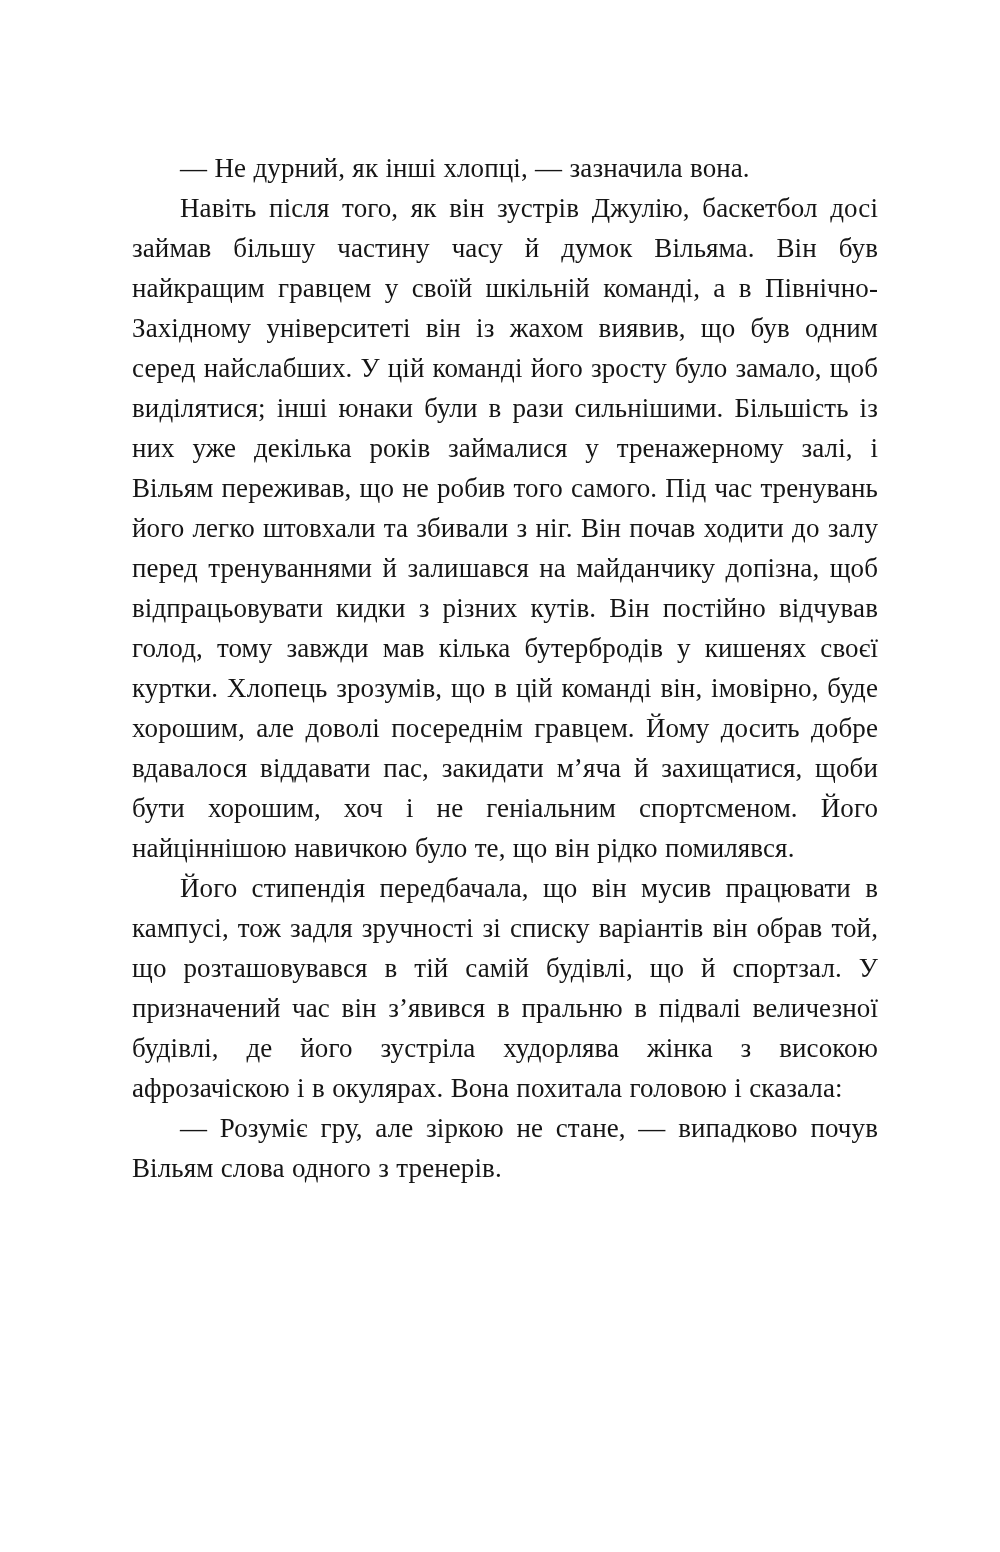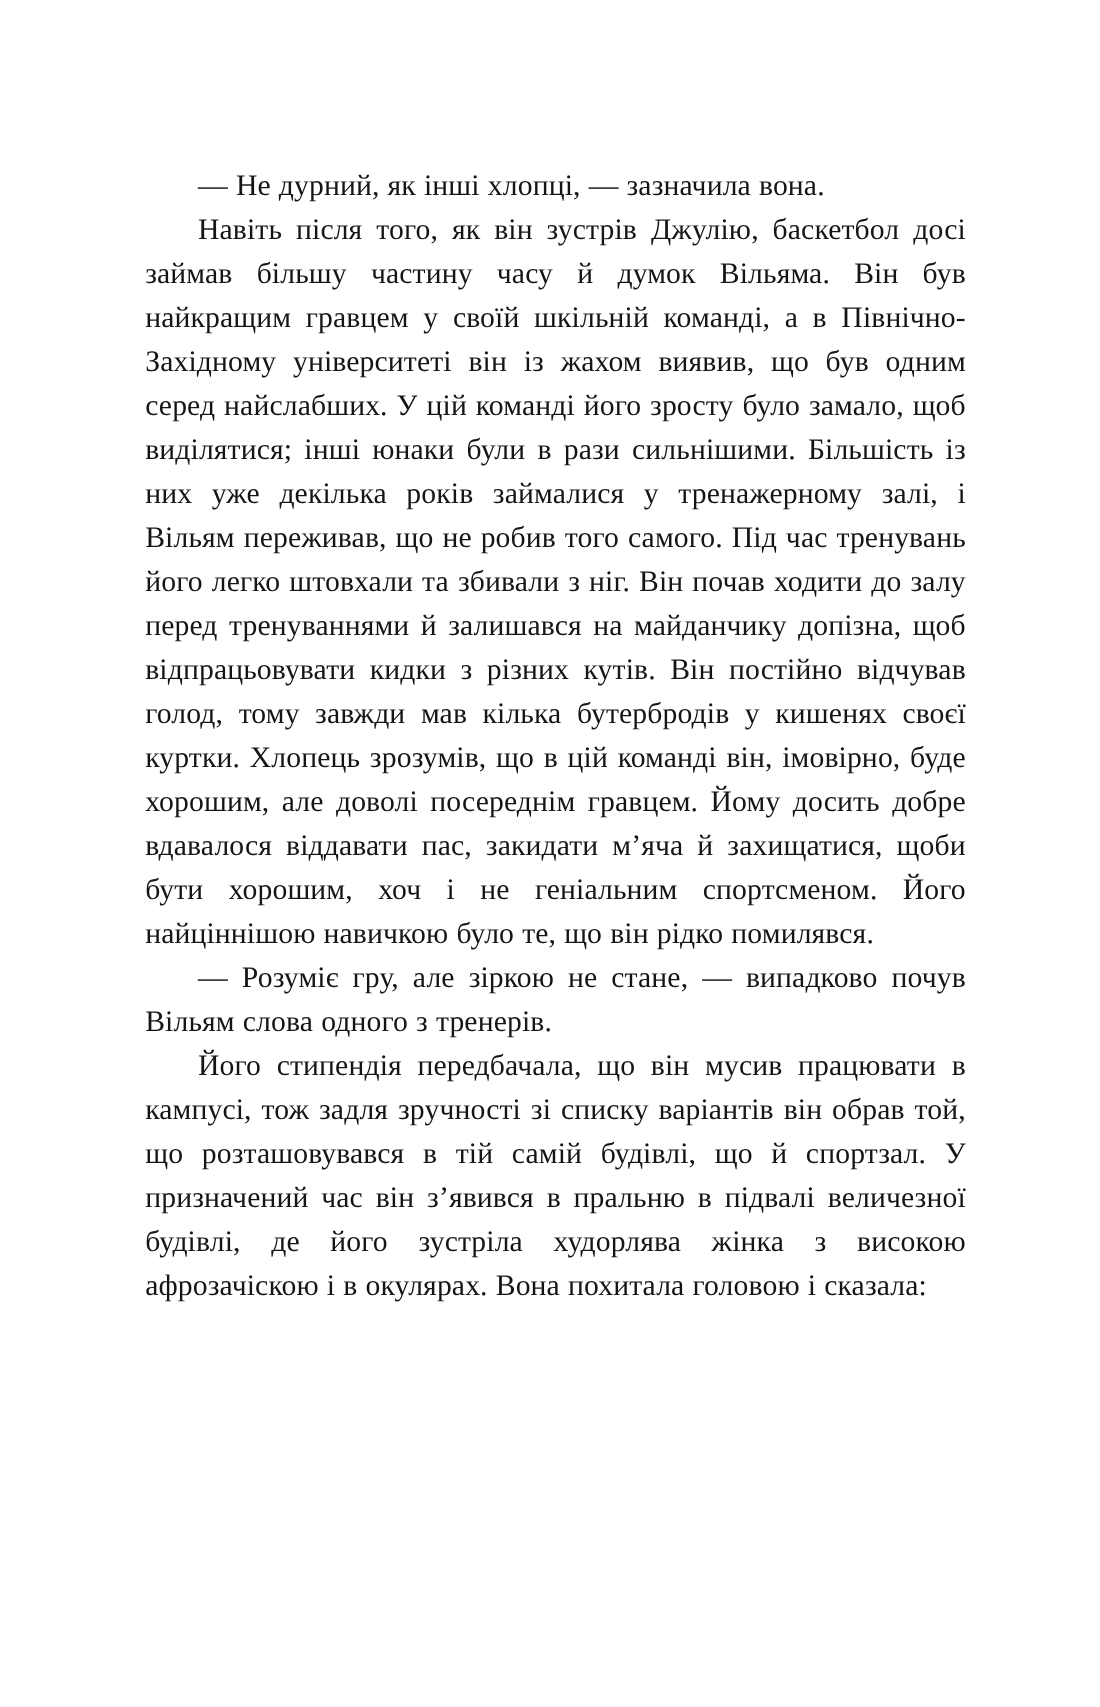--- a/index.html
+++ b/index.html
@@ -53,19 +53,19 @@
   }
 </style>
 </head>
 <body>
 
 <div class="book-page">
 
   <div class="text-block">
     <p class="para">— Не дурний, як інші хлопці, — зазначила вона.</p>
     <p class="para">Навіть після того, як він зустрів Джулію, баскетбол досі займав більшу частину часу й думок Вільяма. Він був найкращим гравцем у своїй шкільній команді, а в Північно-Західному університеті він із жахом виявив, що був одним серед найслабших. У цій команді його зросту було замало, щоб виділятися; інші юнаки були в рази сильнішими. Більшість із них уже декілька років займалися у тренажерному залі, і Вільям переживав, що не робив того самого. Під час тренувань його легко штовхали та збивали з ніг. Він почав ходити до залу перед тренуваннями й залишався на майданчику допізна, щоб відпрацьовувати кидки з різних кутів. Він постійно відчував голод, тому завжди мав кілька бутербродів у кишенях своєї куртки. Хлопець зрозумів, що в цій команді він, імовірно, буде хорошим, але доволі посереднім гравцем. Йому досить добре вдавалося віддавати пас, закидати м’яча й захищатися, щоби бути хорошим, хоч і не геніальним спортсменом. Його найціннішою навичкою було те, що він рідко помилявся.</p>
+    <p class="para">Його стипендія передбачала, що він мусив працювати в кампусі, тож задля зручності зі списку варіантів він обрав той, що розташовувався в тій самій будівлі, що й спортзал. У призначений час він з’явився в пральню в підвалі величезної будівлі, де його зустріла худорлява жінка з високою афрозачіскою і в окулярах. Вона похитала головою і сказала:</p>
     <p class="para">— Розуміє гру, але зіркою не стане, — випадково почув Вільям слова одного з тренерів.</p>
-    <p class="para">Його стипендія передбачала, що він мусив працювати в кампусі, тож задля зручності зі списку варіантів він обрав той, що розташовувався в тій самій будівлі, що й спортзал. У призначений час він з’явився в пральню в підвалі величезної будівлі, де його зустріла худорлява жінка з високою афрозачіскою і в окулярах. Вона похитала головою і сказала:</p>
   </div>
 
   <div class="page-number">19</div>
 
 </div>
 
 </body></html>

